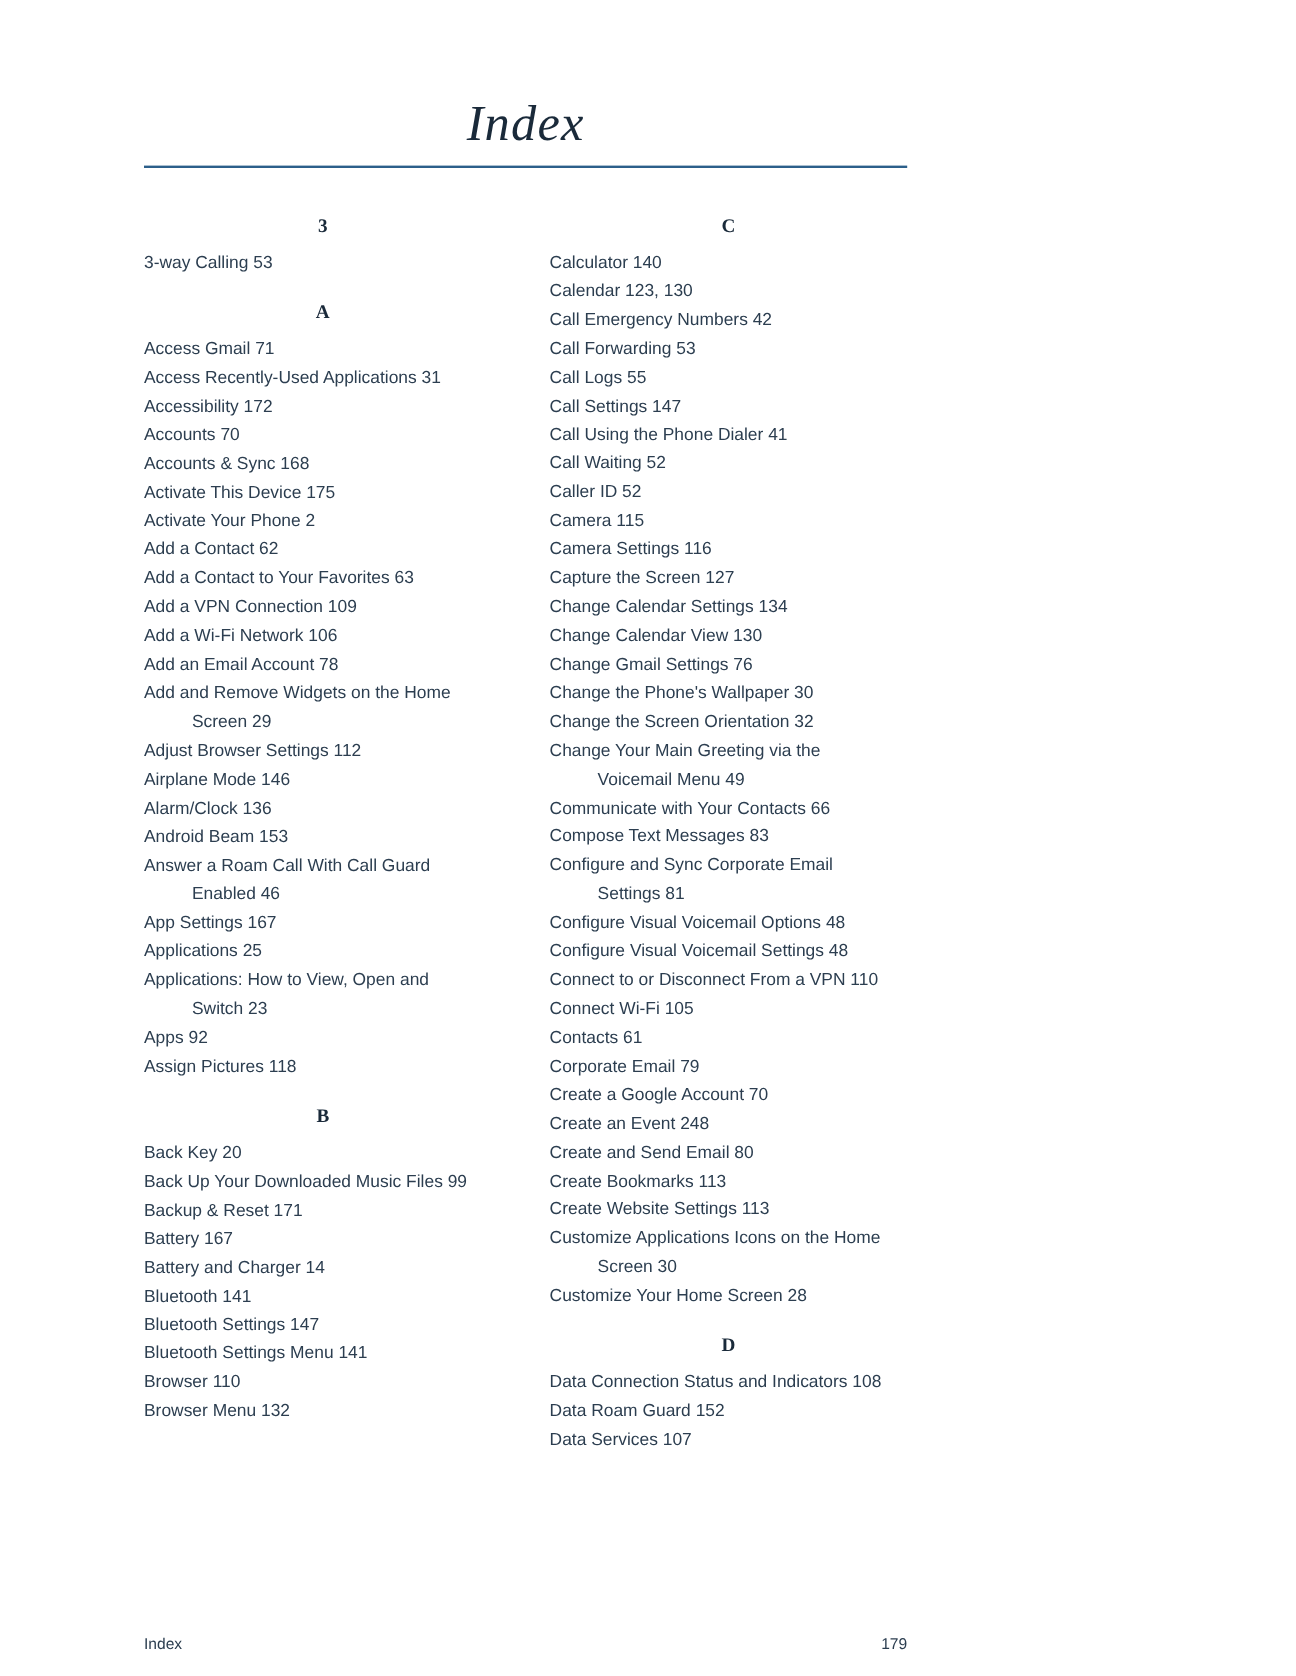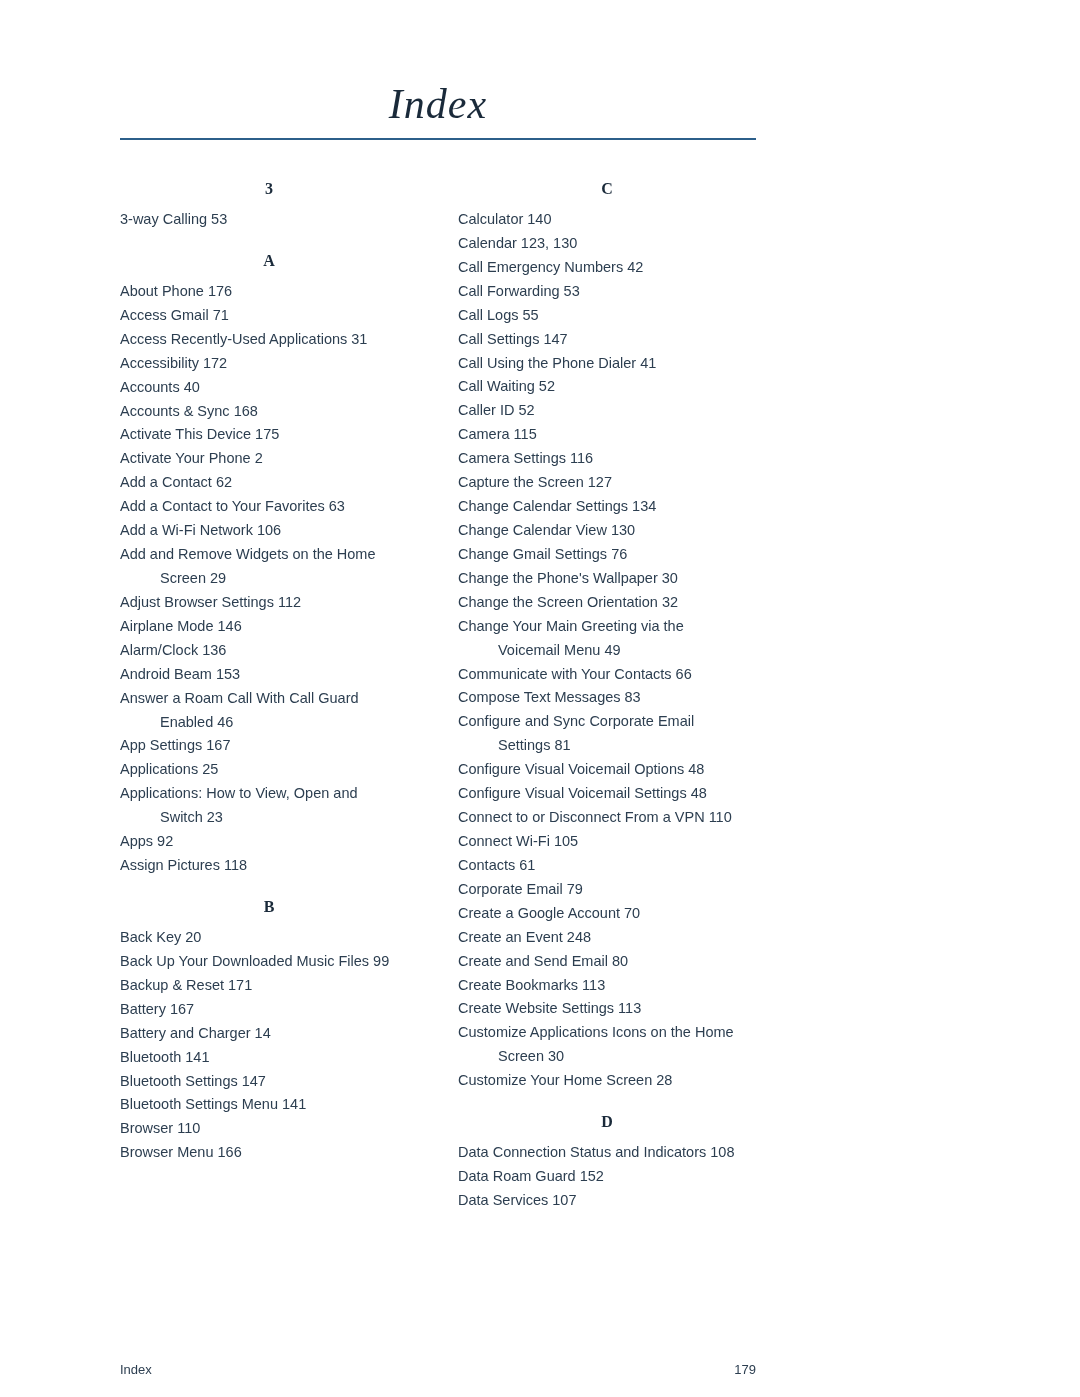--- a/index.html
+++ b/index.html
@@ -76,31 +76,32 @@
 
 <div class="page">
   <h1 class="page-title">Index</h1>
   <hr class="title-rule">
 
   <div class="columns">
     <div class="column" id="left-col">
         <div class="section-letter">3</div>
         <div class="index-entry">3-way Calling  53</div>
         <div class="section-letter">A</div>
-        <div class="index-entry">About Phone  176</div>
         <div class="index-entry">Access Gmail  71</div>
         <div class="index-entry">Access Recently-Used Applications  31</div>
         <div class="index-entry">Accessibility  172</div>
-        <div class="index-entry">Accounts  40</div>
+        <div class="index-entry">Accounts  70</div>
         <div class="index-entry">Accounts &amp; Sync  168</div>
         <div class="index-entry">Activate This Device  175</div>
         <div class="index-entry">Activate Your Phone  2</div>
         <div class="index-entry">Add a Contact  62</div>
         <div class="index-entry">Add a Contact to Your Favorites  63</div>
+        <div class="index-entry">Add a VPN Connection  109</div>
         <div class="index-entry">Add a Wi-Fi Network  106</div>
+        <div class="index-entry">Add an Email Account  78</div>
         <div class="index-entry">Add and Remove Widgets on the Home</div>
         <div class="index-entry indented">Screen  29</div>
         <div class="index-entry">Adjust Browser Settings  112</div>
         <div class="index-entry">Airplane Mode  146</div>
         <div class="index-entry">Alarm/Clock  136</div>
         <div class="index-entry">Android Beam  153</div>
         <div class="index-entry">Answer a Roam Call With Call Guard</div>
         <div class="index-entry indented">Enabled  46</div>
         <div class="index-entry">App Settings  167</div>
         <div class="index-entry">Applications  25</div>
@@ -111,21 +112,21 @@
         <div class="section-letter">B</div>
         <div class="index-entry">Back Key  20</div>
         <div class="index-entry">Back Up Your Downloaded Music Files  99</div>
         <div class="index-entry">Backup &amp; Reset  171</div>
         <div class="index-entry">Battery  167</div>
         <div class="index-entry">Battery and Charger  14</div>
         <div class="index-entry">Bluetooth  141</div>
         <div class="index-entry">Bluetooth Settings  147</div>
         <div class="index-entry">Bluetooth Settings Menu  141</div>
         <div class="index-entry">Browser  110</div>
-        <div class="index-entry">Browser Menu  166</div>
+        <div class="index-entry">Browser Menu  132</div>
       </div>
     <div class="column" id="right-col">
         <div class="section-letter">C</div>
         <div class="index-entry">Calculator  140</div>
         <div class="index-entry">Calendar  123, 130</div>
         <div class="index-entry">Call Emergency Numbers  42</div>
         <div class="index-entry">Call Forwarding  53</div>
         <div class="index-entry">Call Logs  55</div>
         <div class="index-entry">Call Settings  147</div>
         <div class="index-entry">Call Using the Phone Dialer  41</div>

